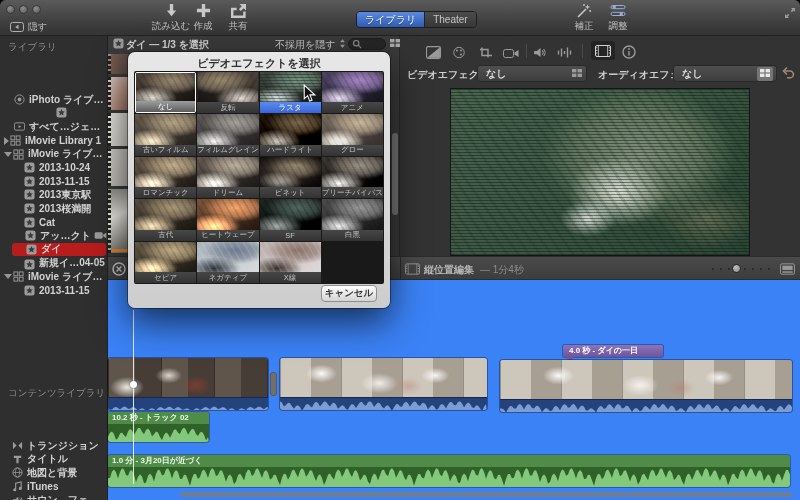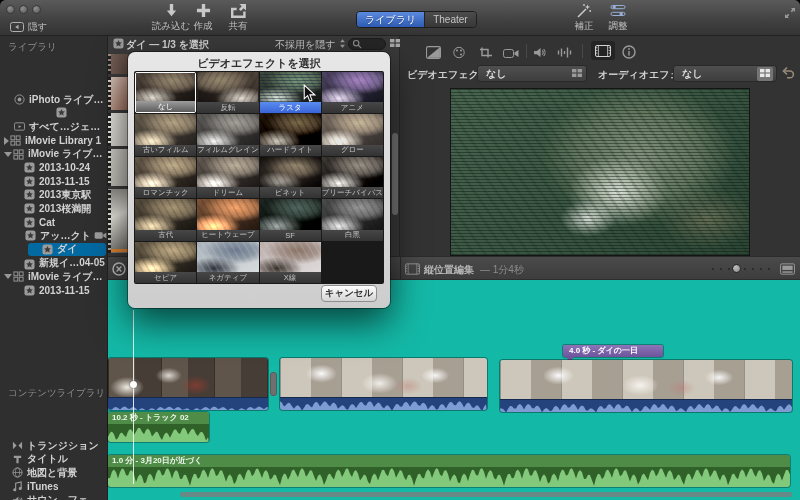--- a/index.html
+++ b/index.html
@@ -19,21 +19,21 @@
   #seg .sg.off{background:linear-gradient(#4c4c4c,#373737);color:#c6c6c6;border-left:1px solid #222}
   #expand-icon{position:absolute;left:784px;top:5px}
 
   
   #sidebar{position:absolute;left:0;top:36px;width:108px;height:464px;background:#2f2f2f;border-right:1px solid #222}
   .sb-head{position:absolute;left:8px;font-size:9.5px;color:#8f8f8f}
   #sb-items{position:absolute;left:0;top:57px;width:108px}
   #sb-content-items{position:absolute;left:0;top:403px;width:108px}
   .sb-row{height:13.6px;display:flex;align-items:center;font-size:10px;font-weight:bold;color:#d2d2d2;white-space:nowrap;overflow:hidden}
   .sb-row .lbl{margin-left:4px;overflow:hidden;text-overflow:ellipsis}
-  .sb-row.sel{background:#0369a1;border-radius:3px;margin:0 2px 0 28px}
+  .sb-row.sel{background:#b91c1c;border-radius:3px;margin:0 2px 0 12px}
   .disc{width:0;height:0;margin:0 1px 0 2px;flex:none}
   .disc.exp{border-left:4px solid transparent;border-right:4px solid transparent;border-top:5px solid #979797}
   .disc.col{border-top:4px solid transparent;border-bottom:4px solid transparent;border-left:5px solid #979797}
   .sb-ic{flex:none;display:inline-flex}
 
   
   #browser{position:absolute;left:108px;top:36px;width:292px;height:220px;background:#3a3a3a;border-right:1px solid #282828}
   #browser-strip{position:absolute;left:0;top:0;width:292px;height:17px;font-size:10px;color:#d5d5d5}
   #browser-sel{position:absolute;left:18px;top:2px;font-weight:bold}
   #filter-label{position:absolute;left:167px;top:2px;color:#c8c8c8}
@@ -77,21 +77,21 @@
   #tl-close{position:absolute;left:4px;top:5px}
   #tl-divider{position:absolute;left:292px;top:0;height:24px;width:1px;background:#2c2c2c}
   #tl-film{position:absolute;left:297px;top:6px}
   #tl-title{position:absolute;left:316px;top:6px;font-weight:bold;color:#b5b5b5}
   #tl-duration{position:absolute;left:372px;top:6px;color:#8d8d8d}
   #tl-slider{position:absolute;left:604px;top:11px;width:62px;height:2px;background:repeating-linear-gradient(90deg,#2c2c2c 0 2px,transparent 2px 8px)}
   #tl-slider-thumb{position:absolute;left:20px;top:-4px;width:9px;height:9px;border-radius:50%;background:radial-gradient(circle at 35% 30%,#c0c0c0,#868686);border:1px solid #2a2a2a}
   #tl-appearance{position:absolute;left:672px;top:6px}
 
   
-  #timeline{position:absolute;left:108px;top:280px;width:692px;height:220px;background:#14b8a6}
+  #timeline{position:absolute;left:108px;top:280px;width:692px;height:220px;background:#3b82f6}
   .clip{position:absolute;border-radius:3px;overflow:hidden;box-shadow:0 0 0 1px rgba(0,0,0,.35)}
   .thumbs{width:100%}
   .thumbs-dark{background:
       radial-gradient(ellipse 26px 16px at 12% 75%, rgba(245,240,230,.95), transparent 65%),
       radial-gradient(ellipse 20px 12px at 38% 45%, rgba(250,245,238,.8), transparent 65%),
       radial-gradient(ellipse 22px 14px at 55% 70%, rgba(170,60,45,.55), transparent 70%),
       repeating-linear-gradient(90deg, rgba(0,0,0,.45) 0 1px, transparent 1px 53px),
       repeating-linear-gradient(90deg,#5f554b 0 27px,#453d36 27px 53px)}
   .thumbs-light{background:
       radial-gradient(ellipse 24px 14px at 20% 40%, rgba(255,255,255,.95), transparent 65%),

